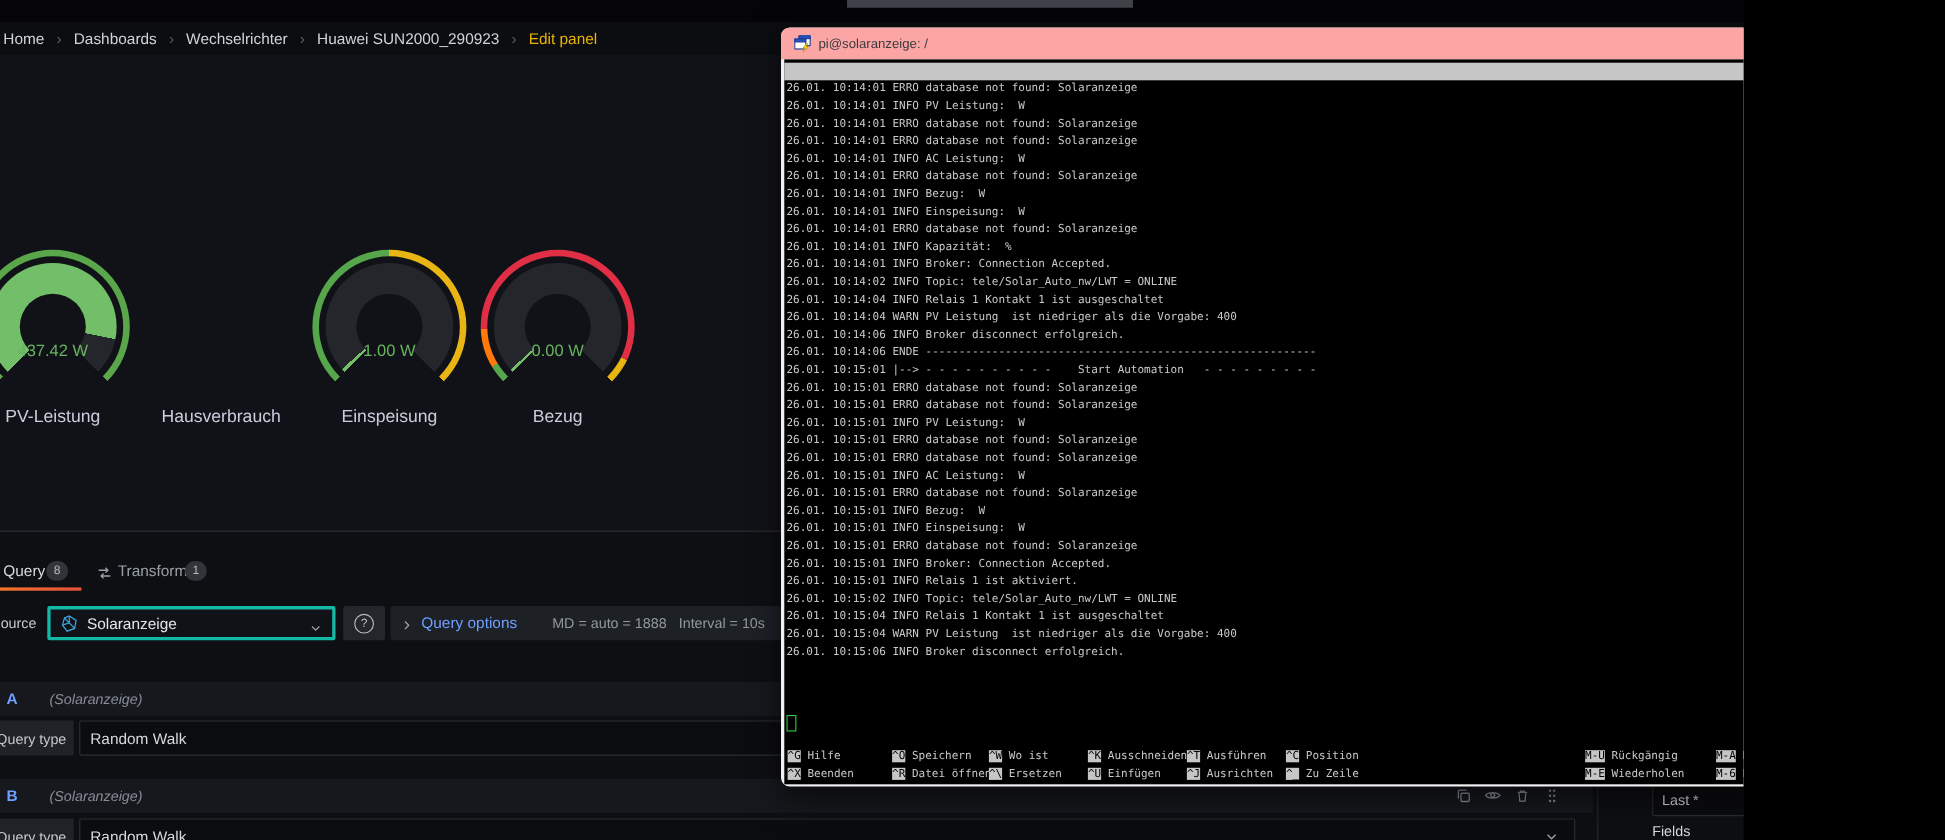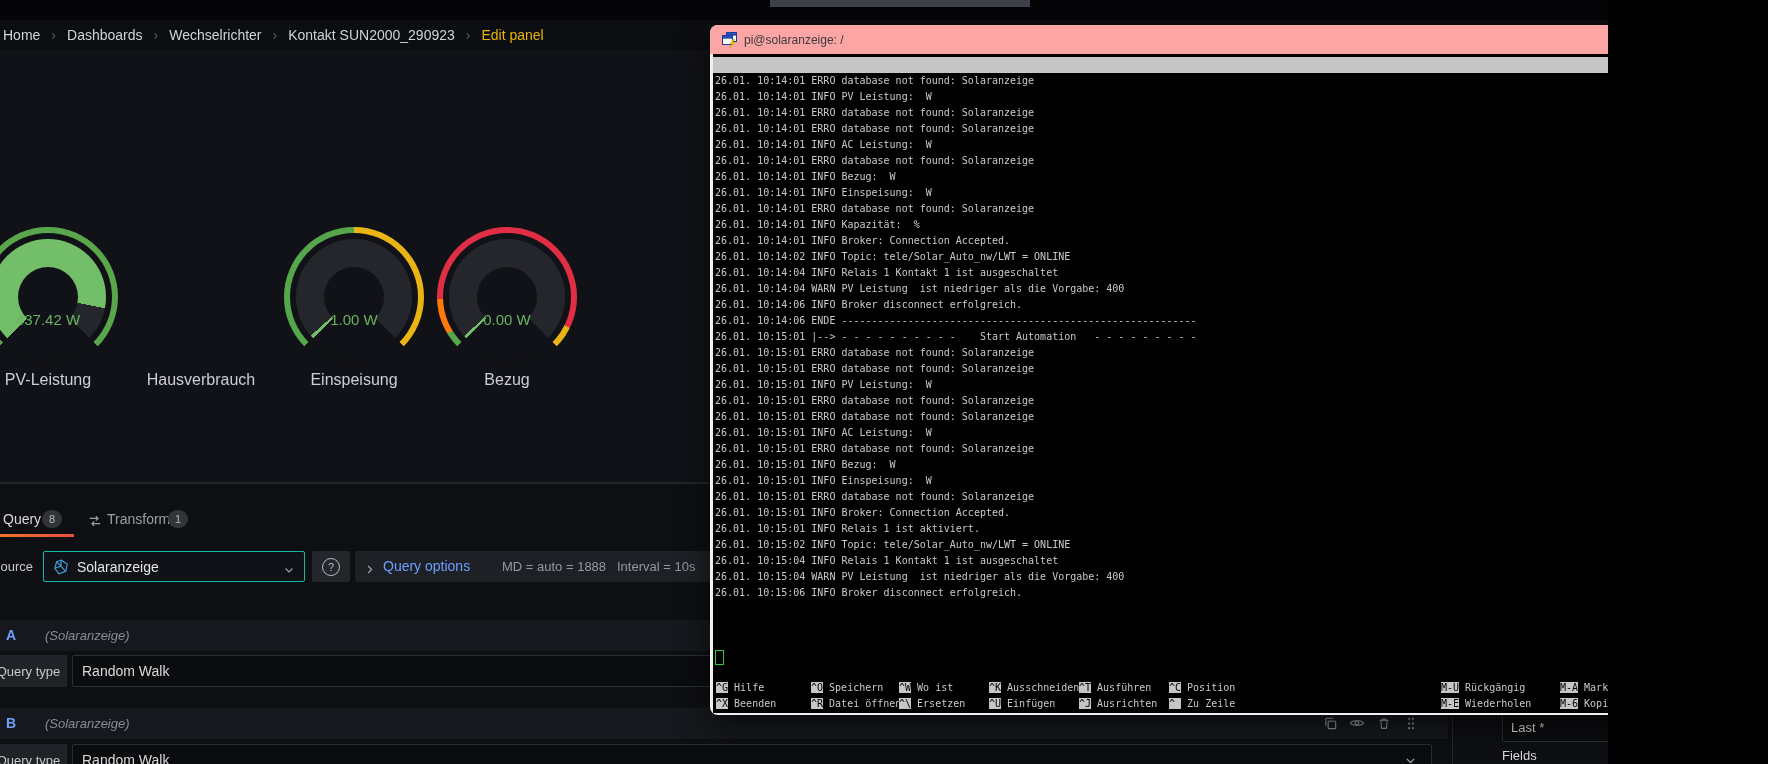--- a/index.html
+++ b/index.html
@@ -1,17 +1,17 @@
 <!DOCTYPE html>
 <html><head>
 <meta charset="utf-8">
 <style>
   html,body{margin:0;padding:0;background:#000;}
   #stage{position:relative;width:1585px;height:764px;overflow:hidden;background:#0b0c0e;
-         font-family:"Liberation Sans",sans-serif;padding-left:23px;}
+         font-family:"Liberation Sans",sans-serif;}
   .abs{position:absolute;}
 
   
   #top-strip{left:0;top:0;width:1768px;height:20px;background:#050507;}
   #top-strip-gray{left:770px;top:0;width:260px;height:7px;background:#3f4349;}
   #breadcrumb-bar{left:0;top:20px;width:1768px;height:30px;background:#0c0d10;
       display:flex;align-items:center;gap:11px;padding-left:3px;font-size:14px;color:#d0d3d9;}
   .bc-sep{color:#5a5f66;font-size:14px;}
   .bc-current{color:#eab308;}
 
@@ -41,21 +41,21 @@
   #tab-query-label{left:3px;top:6px;font-size:14px;color:#d8d9da;}
   #tab-query-badge{left:42px;top:5px;width:20px;height:18px;border-radius:9px;background:#32343a;
       color:#b4b8bd;font-size:11px;display:flex;align-items:center;justify-content:center;}
   #tab-transform-icon{left:88px;top:9px;}
   #tab-transform-label{left:107px;top:6px;font-size:14px;color:#9aa0a8;}
   #tab-transform-badge{left:168px;top:5px;width:20px;height:18px;border-radius:9px;background:#32343a;
       color:#b4b8bd;font-size:11px;display:flex;align-items:center;justify-content:center;}
   #tab-underline{left:0;top:29px;width:74px;height:3px;background:linear-gradient(90deg,#f2752b,#e84e3d);}
 
   #ds-label{left:-37px;top:551px;height:31px;line-height:31px;font-size:13px;color:#c7c8ca;white-space:nowrap;}
-  #ds-select{left:43px;top:551px;width:262px;height:31px;background:#111217;border:1px solid #14b8a6;
+  #ds-select{left:43px;top:551px;width:262px;height:31px;background:#111217;border:3px solid #14b8a6;
       border-radius:2px;box-sizing:border-box;display:flex;align-items:center;}
   #ds-select .txt{font-size:14px;color:#e3e5e8;margin-left:8px;}
   #ds-chevron{position:absolute;right:9px;top:10px;}
   #ds-help{left:312px;top:551px;width:38px;height:31px;background:#24262b;border-radius:2px;
       display:flex;align-items:center;justify-content:center;}
   .qmark{width:16px;height:16px;border:1.4px solid #b9bcc1;border-radius:50%;color:#b9bcc1;
       font-size:11px;display:flex;align-items:center;justify-content:center;}
   #qo-bar{left:355px;top:551px;width:1093px;height:31px;background:#1d2025;border-radius:2px;}
   #qo-chevron{left:9px;top:10px;}
   #qo-label{left:28px;top:7px;font-size:14px;font-weight:500;color:#6f9fff;}
@@ -119,21 +119,21 @@
     <div class="abs" id="top-strip-gray"></div>
   </div>
 
   <div class="abs" id="breadcrumb-bar">
     <span>Home</span>
     <span class="bc-sep">›</span>
     <span>Dashboards</span>
     <span class="bc-sep">›</span>
     <span>Wechselrichter</span>
     <span class="bc-sep">›</span>
-    <span>Kontakt SUN2000_290923</span>
+    <span>Huawei SUN2000_290923</span>
     <span class="bc-sep">›</span>
     <span class="bc-current">Edit panel</span>
   </div>
 
   <div class="abs" id="discard-outline"></div>
   <div class="abs" id="save-btn">e</div>
   <div class="abs" id="apply-btn"></div>
 
   <div class="abs" id="viz-panel">
       <div class="gauge" style="left: -22px;">

